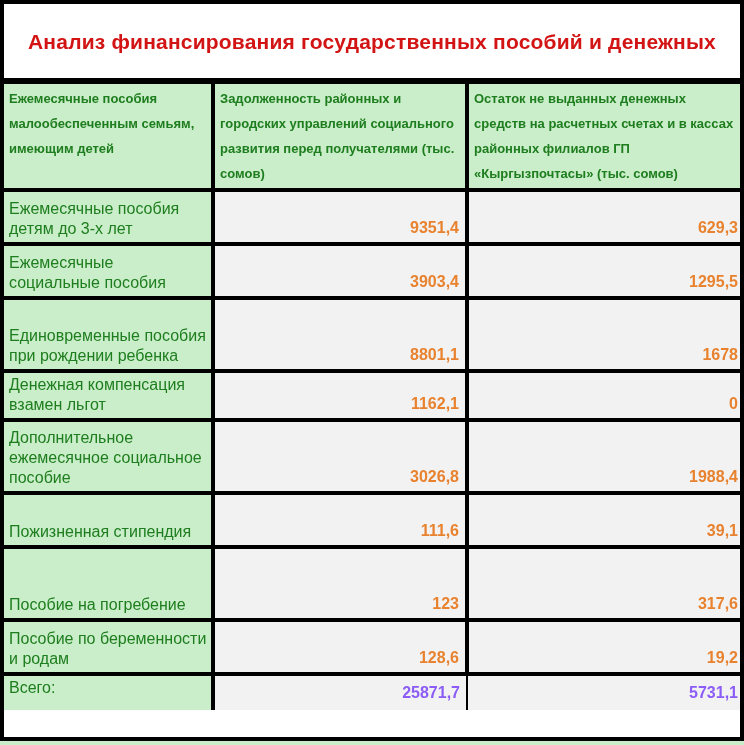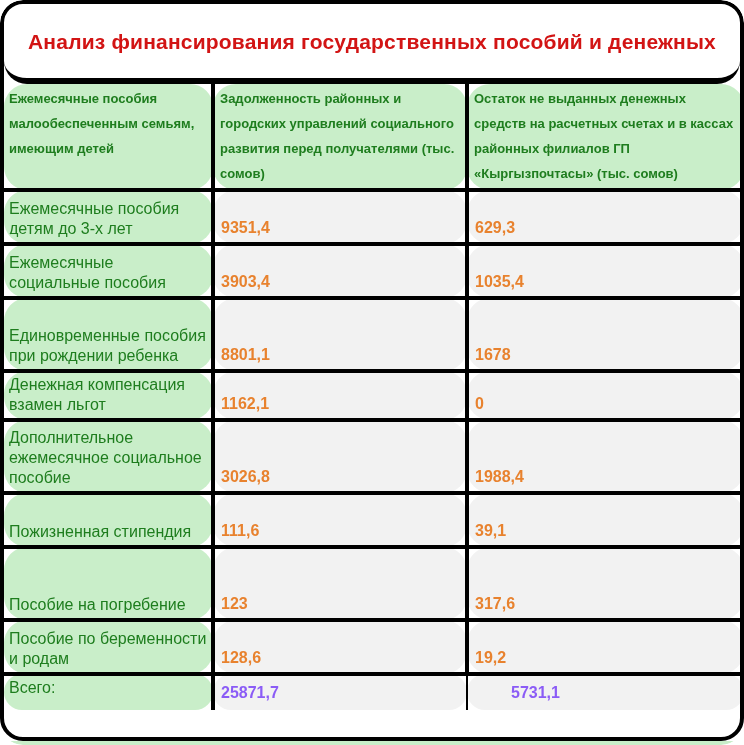--- a/index.html
+++ b/index.html
@@ -1,15 +1,15 @@
 <!DOCTYPE html>
 <html><head>
 <meta charset="utf-8">
 <style>
-  * { margin: 0; padding: 0; box-sizing: border-box; border-radius: 23px; }
+  * { margin: 0; padding: 0; box-sizing: border-box; }
   body {
     font-family: "Liberation Sans", sans-serif;
     background: #ffffff;
     width: 744px;
   }
   .page {
     width: 744px;
     height: 745px;
     background: #ffffff;
     overflow: hidden;
@@ -79,21 +79,21 @@
     text-align: left;
     vertical-align: bottom;
     padding: 2px 4px 3px 5px;
     margin-top: 44px;
   }
   td.val {
     background: #f2f2f2;
     color: #e8822e;
     font-weight: bold;
     font-size: 16px;
-    text-align: left;
+    text-align: right;
     vertical-align: bottom;
     padding: 2px 6px 5px 6px;
   }
   tr.h2 { height: 54px; }
   tr.h3 { height: 73px; }
   tr.h2s { height: 49px; }
   tr.total-row { height: 26px; }
   tr.total-row td.lbl { vertical-align: middle; padding-bottom: 12px; }
   tr.total-row td.val {
     color: #8b5cf6;
@@ -134,21 +134,21 @@
       </thead>
       <tbody>
         <tr class="h2">
           <td class="lbl">Ежемесячные пособия детям до 3-х лет</td>
           <td class="val">9351,4</td>
           <td class="val">629,3</td>
         </tr>
         <tr class="h2">
           <td class="lbl">Ежемесячные социальные пособия</td>
           <td class="val">3903,4</td>
-          <td class="val">1035,4</td>
+          <td class="val">1295,5</td>
         </tr>
         <tr class="h3">
           <td class="lbl">Единовременные пособия при рождении ребенка</td>
           <td class="val">8801,1</td>
           <td class="val">1678</td>
         </tr>
         <tr class="h2s">
           <td class="lbl">Денежная компенсация взамен льгот</td>
           <td class="val">1162,1</td>
           <td class="val">0</td>

